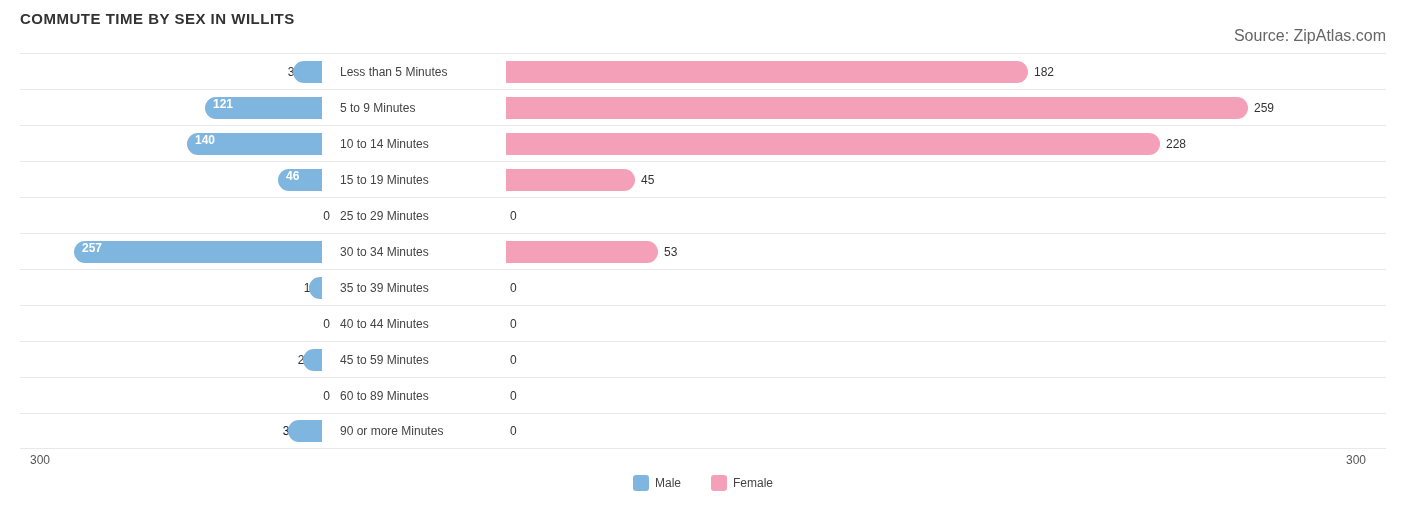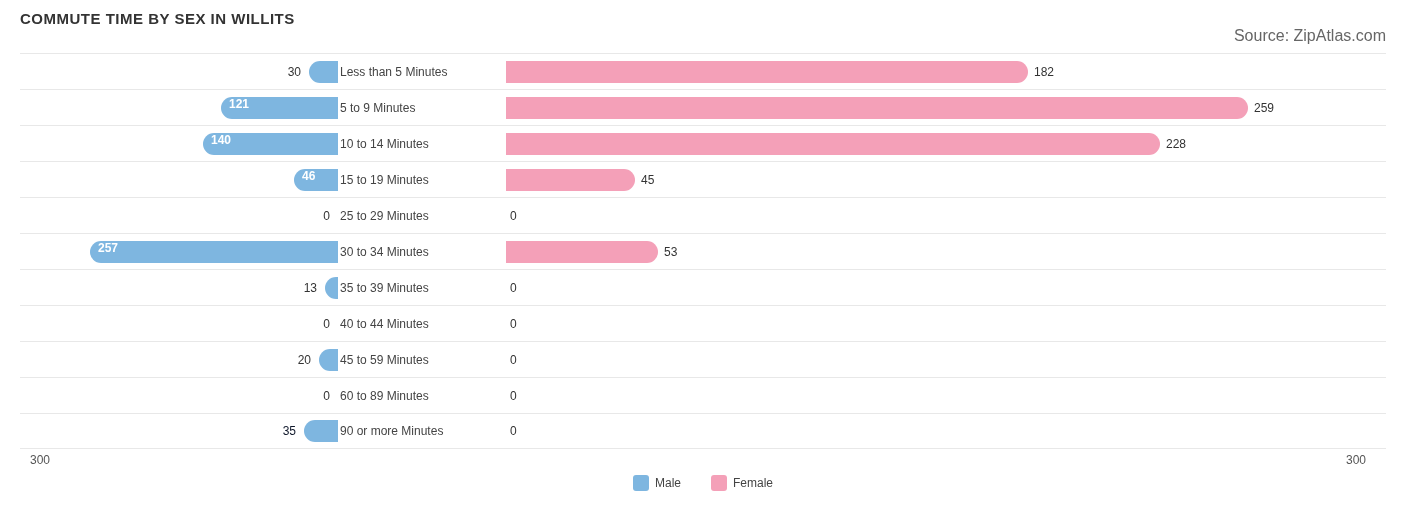--- a/index.html
+++ b/index.html
@@ -50,21 +50,21 @@
       display: flex;
       align-items: center;
       padding-left: 6px;
       position: relative;
     }
     .bar-male {
       height: 22px;
       background: #7eb6e0;
       border-radius: 11px 0 0 11px;
       position: absolute;
-      right: 2px;
+      right: 18px;
     }
     .bar-female {
       height: 22px;
       background: #f4a0b8;
       border-radius: 0 11px 11px 0;
       position: absolute;
       left: 6px;
     }
     .center-label {
       width: 160px;

